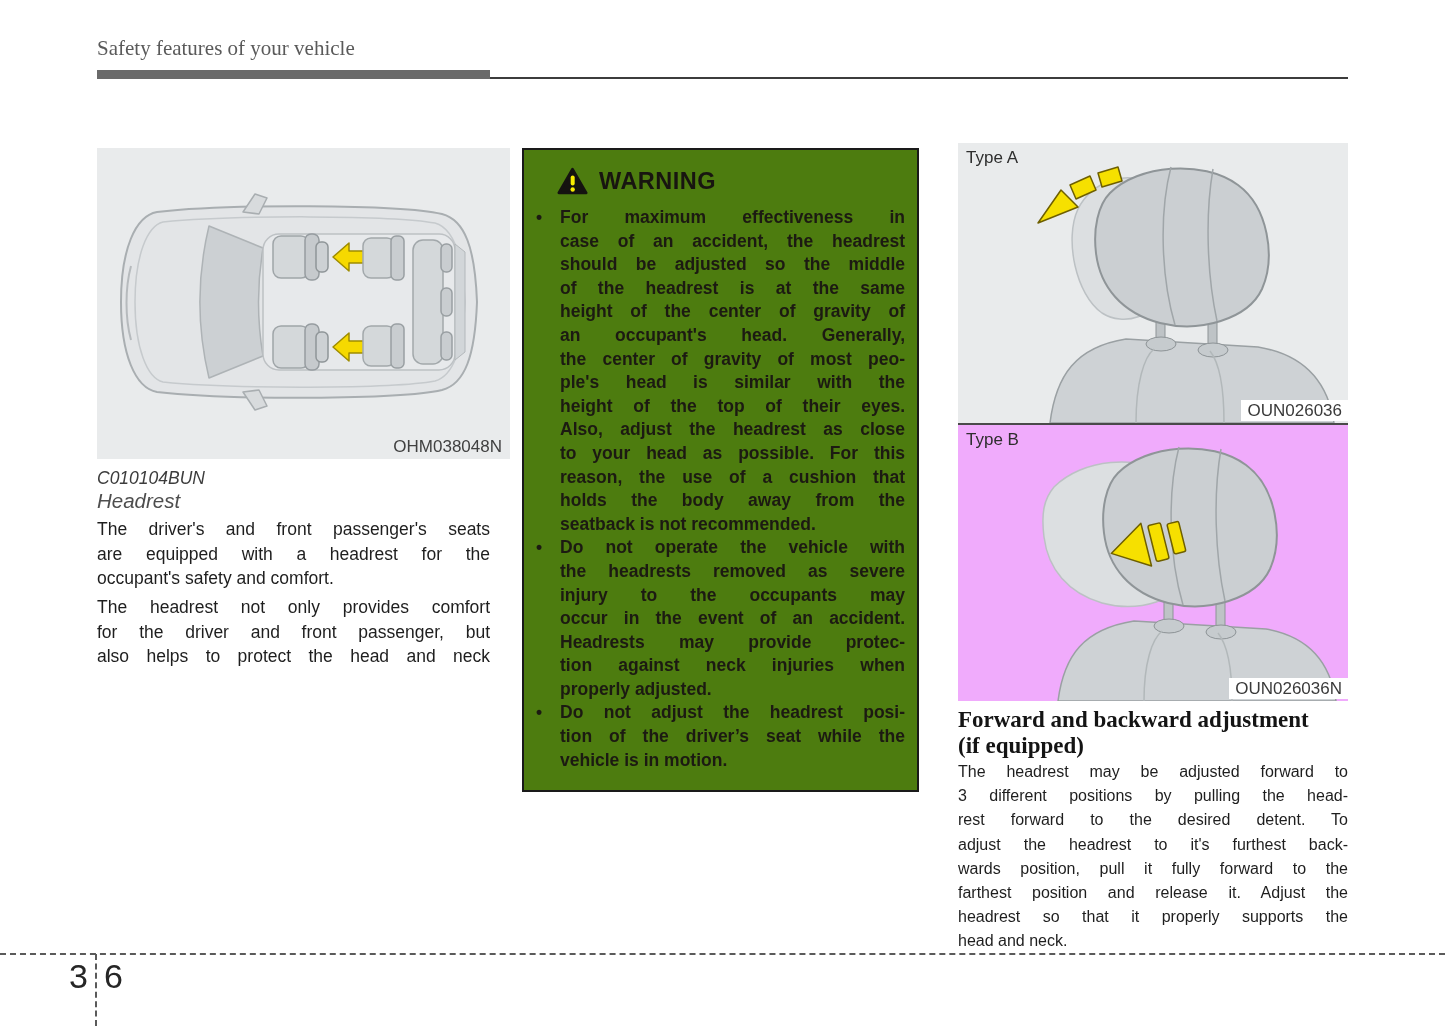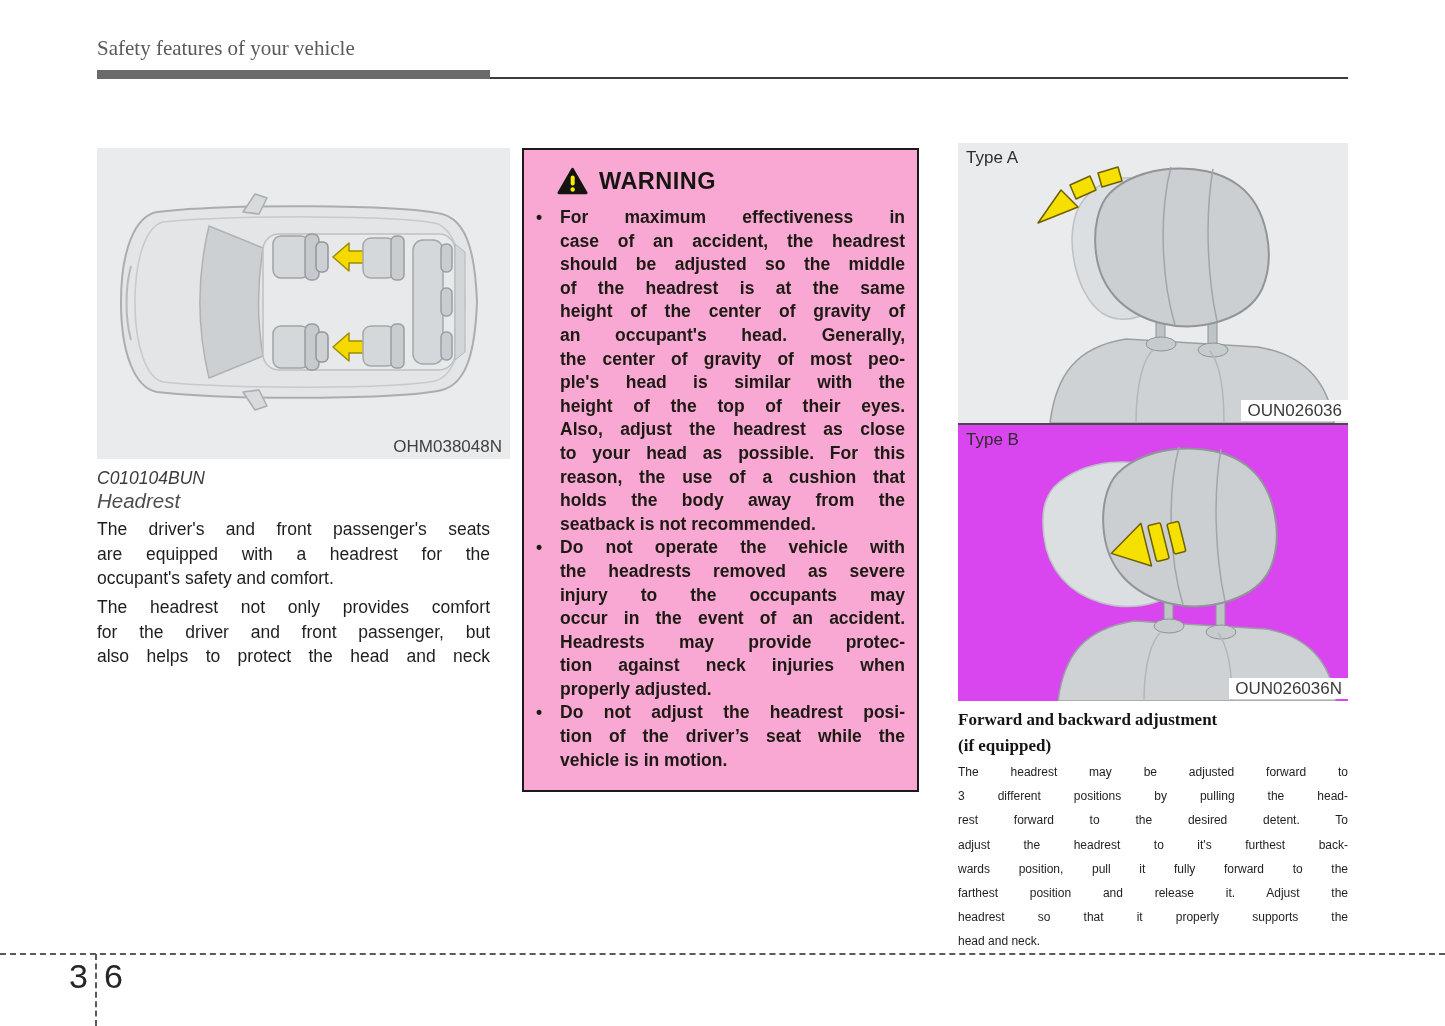--- a/index.html
+++ b/index.html
@@ -27,40 +27,40 @@
   .section-code { position:absolute; left:97px; top:468px; font-size:17.5px; color:#3d3d3d;font-style:italic; }
   .section-title {
     position:absolute; left:97px; top:489px; font-size:20.5px; font-weight:normal; font-style:italic; color:#4e4e4e;
   }
   .left-para1 { position:absolute; left:97px; top:517px; width:393px; font-size:17.5px; line-height:24.5px; color:#1e1e1e; }
   .left-para2 { position:absolute; left:97px; top:595px; width:393px; font-size:17.5px; line-height:24.5px; color:#1e1e1e; }
 
   
   .warning-box {
     position:absolute; left:522px; top:148px; width:397px; height:644px;
-    background:#f9a8d4; border:2px solid #1a1a1a; box-sizing:border-box;
+    background:#4d7c0f; border:2px solid #1a1a1a; box-sizing:border-box;
     padding:9px 12px 0 12px;
   }
   .warning-title-row { display:flex; align-items:center; gap:11px; padding-left:21px; height:44px; }
   .warning-title { font-size:23.5px; font-weight:bold; color:#181510; letter-spacing:0.5px; }
   .warning-bullets { margin-top:3px; }
   .bullet-item { display:flex; }
   .bullet-marker { width:24px; flex:0 0 24px; font-size:17.5px; font-weight:bold; color:#1c1a12; line-height:23.6px; }
   .bullet-text { flex:1; font-size:17.5px; font-weight:bold; color:#1c1a12; line-height:23.6px; }
 
   
   .type-a-box { position:absolute; left:958px; top:143px; width:390px; height:280px; background:#e9ebec; border-bottom:2px solid #4a4a4a; box-sizing:content-box; }
-  .type-b-box { position:absolute; left:958px; top:425px; width:390px; height:276px; background:#d946ef; }
+  .type-b-box { position:absolute; left:958px; top:425px; width:390px; height:276px; background:#f0abfc; }
   .type-label { position:absolute; left:8px; top:5px; font-size:17px; color:#2e2e2e; }
   .code-chip { position:absolute; right:0; bottom:2px; background:#ffffff; padding:0 6px; font-size:17px; line-height:21px; color:#3a3a3a; }
   .right-heading {
     position:absolute; left:958px; top:707px; width:390px;
-    font-family:"Liberation Serif", serif; font-size:17px; font-weight:bold; color:#141414; line-height:26px;
-  }
-  .right-para { position:absolute; left:958px; top:760px; width:390px; font-size:12px; line-height:24.2px; color:#1e1e1e; }
+    font-family:"Liberation Serif", serif; font-size:23px; font-weight:bold; color:#141414; line-height:26px;
+  }
+  .right-para { position:absolute; left:958px; top:760px; width:390px; font-size:16px; line-height:24.2px; color:#1e1e1e; }
 
   
   .footer-dash-h { position:absolute; left:0; top:953px; width:1445px; height:0; border-top:2px dashed #5a5a5a; }
   .footer-dash-v { position:absolute; left:95px; top:954px; height:72px; width:0; border-left:2px dashed #5a5a5a; }
   .page-num-chapter { position:absolute; left:52px; top:957px; width:36px; text-align:right; font-size:34px; color:#262626; }
   .page-num-page { position:absolute; left:104px; top:957px; font-size:34px; color:#262626; }
 </style>
 </head>
 <body>
 

